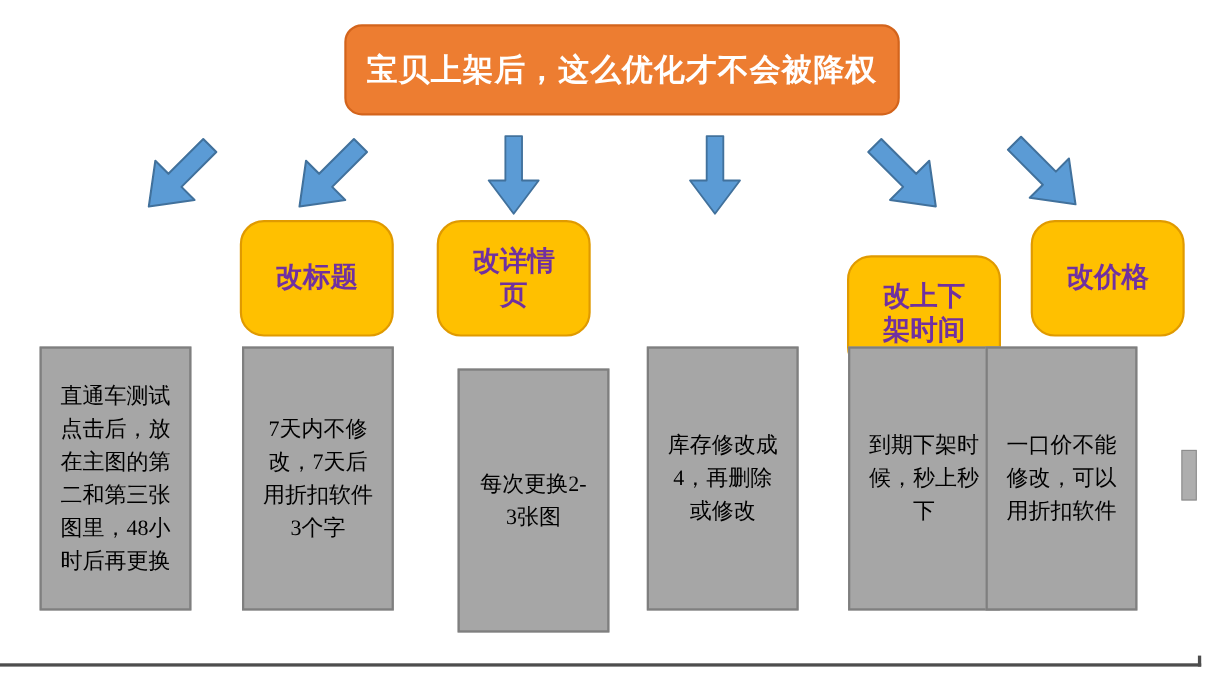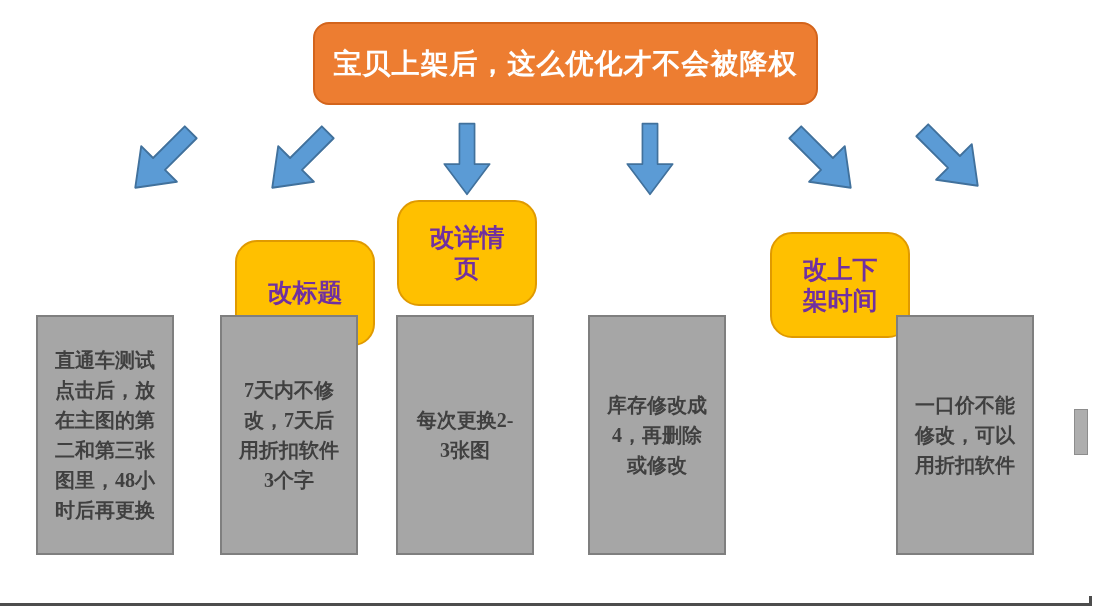--- a/index.html
+++ b/index.html
@@ -61,48 +61,48 @@
   }
   .ybox .txt {
     color: #7030A0;
     font-size: 25px;
     font-weight: bold;
     line-height: 1.25;
     text-align: center;
     white-space: pre-line;
   }
   .y1 { left: 35px; }
-  .y2 { left: 235px; margin-top: 40px; }
+  .y2 { left: 218px; }
   .y3 { left: 397px; }
   .y4 { left: 587px; }
   .y5 { left: 770px; margin-top: 32px; }
   .y6 { left: 937px; }
 
   
   .gbox {
     position: absolute;
     top: 315px;
     width: 138px; height: 240px;
     background: #A6A6A6;
     border: 2px solid #7f7f7f;
     box-sizing: border-box;
     display: flex; align-items: center; justify-content: center;
   }
   .gbox .txt {
-    color: #404040;
+    color: #000000;
     font-family: "Liberation Serif", "DejaVu Serif", serif;
     font-size: 20px;
-    font-weight: 700;
+    font-weight: 400;
     line-height: 1.5;
     text-align: center;
     white-space: pre-line;
   }
   .g1 { left: 36px; }
   .g2 { left: 220px; }
-  .g3 { left: 396px; }
+  .g3 { left: 416px; margin-top: 20px; }
   .g4 { left: 588px; }
   .g5 { left: 771px; }
   .g6 { left: 896px; }
 
   
   .side-notch {
     position: absolute;
     left: 1074px; top: 409px;
     width: 14px; height: 46px;
     background: #aeaeae;
@@ -165,20 +165,23 @@
   <div class="ybox y2">
     <span class="txt">改标题</span>
   </div>
   <div class="ybox y3">
     <span class="txt">改详情
 页</span>
   </div>
   <div class="ybox y5">
     <span class="txt">改上下
 架时间</span>
+  </div>
+  <div class="ybox y6">
+    <span class="txt">改价格</span>
   </div>
 
   <div class="gbox g1">
     <span class="txt">直通车测试
 点击后，放
 在主图的第
 二和第三张
 图里，48小
 时后再更换</span>
   </div>
@@ -190,20 +193,25 @@
   </div>
   <div class="gbox g3">
     <span class="txt">每次更换2-
 3张图</span>
   </div>
   <div class="gbox g4">
     <span class="txt">库存修改成
 4，再删除
 或修改</span>
   </div>
+  <div class="gbox g5">
+    <span class="txt">到期下架时
+候，秒上秒
+下</span>
+  </div>
   <div class="gbox g6">
     <span class="txt">一口价不能
 修改，可以
 用折扣软件</span>
   </div>
 
   <div class="side-notch"></div>
   <div class="bottom-line"></div>
   <div class="bottom-line-tick"></div>
 

